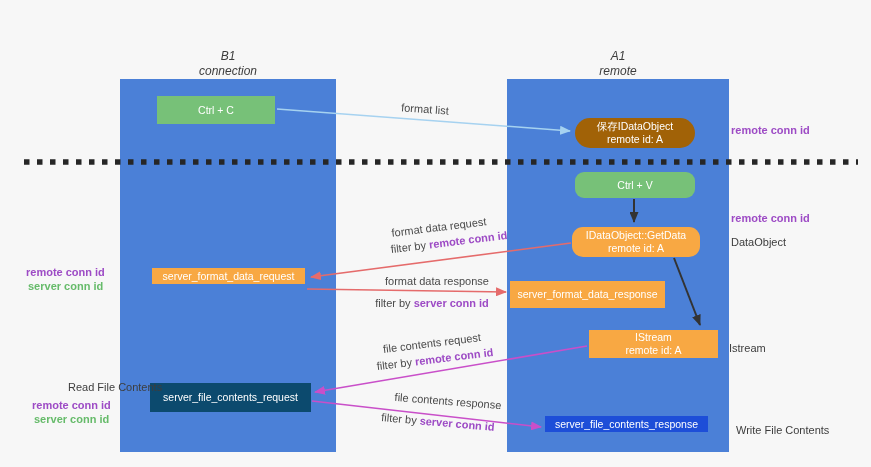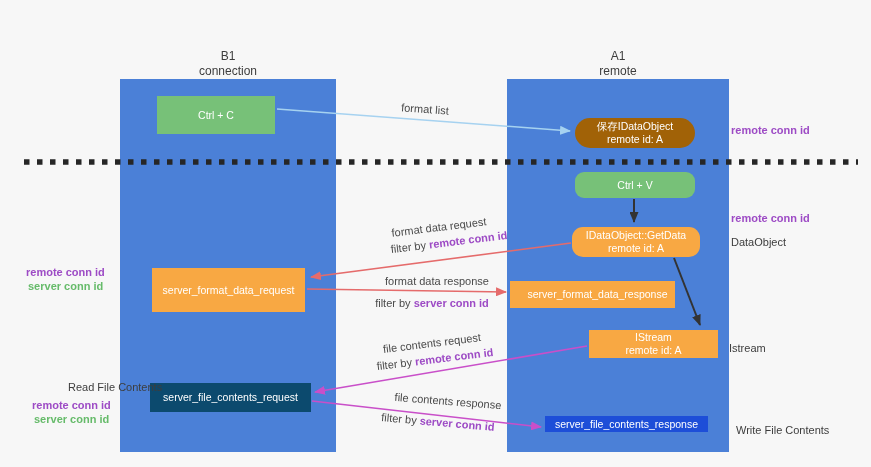--- a/index.html
+++ b/index.html
@@ -1,20 +1,20 @@
 <!DOCTYPE html>
 <html><head>
 <meta charset="utf-8">
 <style>
   html,body{margin:0;padding:0;}
   body{font-family:"Liberation Sans","DejaVu Sans",sans-serif;}
   #stage{position:relative;width:871px;height:467px;overflow:hidden;background:#f7f7f7;}
   .abs{position:absolute;}
   #title{left:280px;top:8px;width:300px;text-align:center;font-size:16px;line-height:21px;color:#3d3d3d;}
-  .lane-header{text-align:center;font-size:12px;line-height:15px;color:#3d3d3d;}
+  .lane-header{text-align:center;font-size:12px;line-height:15px;color:#3d3d3d;font-style:italic;}
   .lane{position:absolute;}
   .node{position:absolute;display:flex;flex-direction:column;align-items:center;justify-content:center;
         color:#fff;font-size:10.5px;line-height:13px;text-align:center;white-space:nowrap;}
   .side-lbl{position:absolute;font-size:11px;line-height:14px;color:#3d3d3d;white-space:nowrap;}
   .bold{font-weight:bold;}
   .arrow-lbl{position:absolute;font-size:11px;line-height:13px;color:#4a4a4a;text-align:center;white-space:nowrap;}
   .filter-prefix{margin-right:3px;}
   svg.layer{position:absolute;left:0;top:0;}
 </style>
 </head>
@@ -63,43 +63,43 @@
 
     <line x1="571" y1="243" x2="311" y2="277" stroke-width="1.6" marker-end="url(#m-red)" stroke="#e56b6b"></line>
 
     <line x1="307" y1="289" x2="506" y2="292" stroke-width="1.6" marker-end="url(#m-red)" stroke="#e56b6b"></line>
 
     <line x1="587" y1="346" x2="315" y2="392" stroke-width="1.6" marker-end="url(#m-magenta)" stroke="#c94fc9"></line>
 
     <line x1="312" y1="401" x2="541" y2="427" stroke-width="1.6" marker-end="url(#m-magenta)" stroke="#c94fc9"></line>
   </svg>
 
-  <div class="node" style="left: 157px; top: 96px; width: 118px; height: 38px; background: rgb(119, 193, 120);">
+  <div class="node" style="left: 157px; top: 96px; width: 118px; height: 28px; background: rgb(119, 193, 120);">
     <div>Ctrl + C</div>
   </div>
 
   <div class="node" style="left: 575px; top: 118px; width: 120px; height: 30px; background: #a16207; border-radius: 15px;">
     <div>保存IDataObject</div>
     <div>remote id: A</div>
   </div>
 
   <div class="node" style="left: 575px; top: 172px; width: 120px; height: 26px; background: rgb(119, 193, 120); border-radius: 9px;">
     <div>Ctrl + V</div>
   </div>
 
   <div class="node" style="left: 572px; top: 227px; width: 128px; height: 30px; background: rgb(248, 168, 67); border-radius: 11px;">
     <div>IDataObject::GetData</div>
     <div>remote id: A</div>
   </div>
 
-  <div class="node" style="left: 152px; top: 268px; width: 153px; height: 44px; background: rgb(248, 168, 67);">
+  <div class="node" style="left: 152px; top: 268px; width: 153px; height: 16px; background: rgb(248, 168, 67);">
     <div>server_format_data_request</div>
   </div>
 
-  <div class="node" style="left: 510px; top: 281px; width: 155px; height: 27px; background: rgb(248, 168, 67); padding-left: 10px;">
+  <div class="node" style="left: 510px; top: 281px; width: 155px; height: 27px; background: rgb(248, 168, 67);">
     <div>server_format_data_response</div>
   </div>
 
   <div class="node" style="left: 589px; top: 330px; width: 129px; height: 28px; background: rgb(248, 168, 67);">
     <div>IStream</div>
     <div>remote id: A</div>
   </div>
 
   <div class="node" style="left: 150px; top: 383px; width: 161px; height: 29px; background: #0c4a6e;">
     <div>server_file_contents_request</div>

